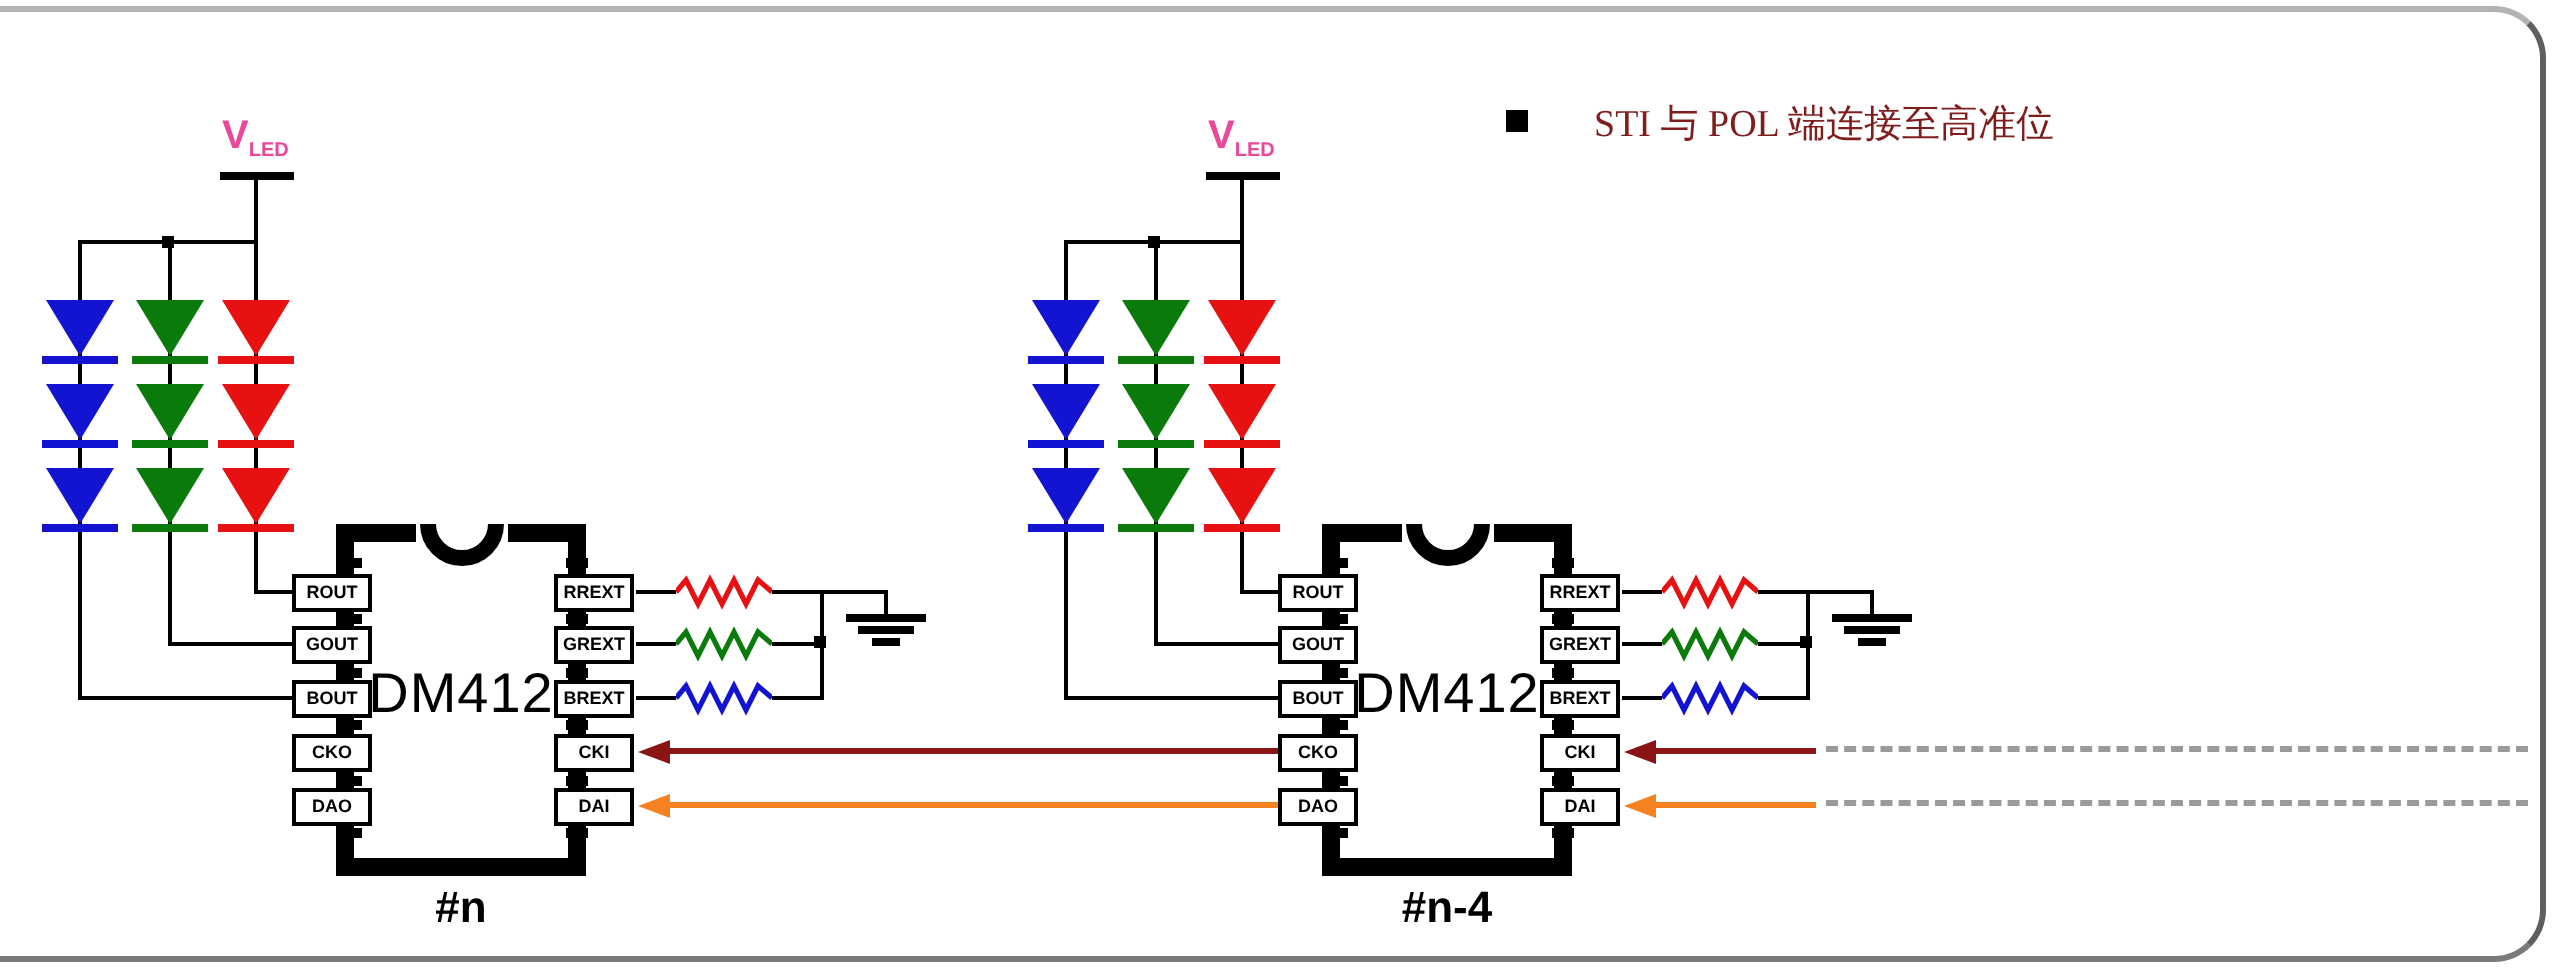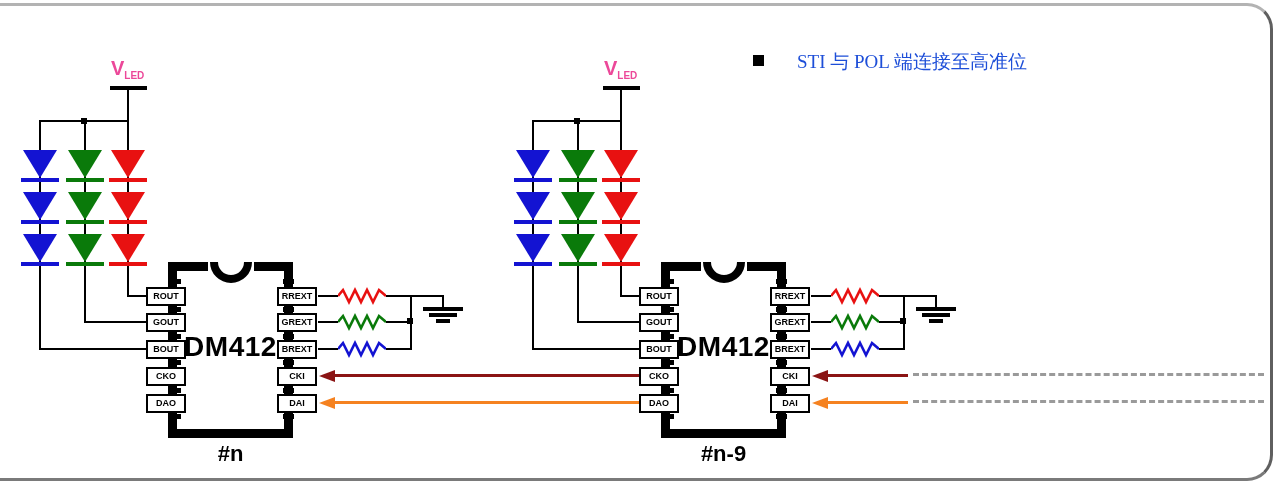--- a/index.html
+++ b/index.html
@@ -17,35 +17,35 @@
            border-right:17px solid transparent;border-top:28px solid currentColor;}
   .led-bar{position:absolute;width:38px;height:4px;background:currentColor;}
   .chip{position:absolute;width:107px;height:158px;border:9px solid #000;background:#fff;z-index:2;}
   .notch{position:absolute;top:-9px;left:50%;transform:translateX(-50%);width:46px;height:24px;
          background:#fff;overflow:hidden;}
   .notch::after{content:"";position:absolute;left:50%;top:-21px;transform:translateX(-50%);
          width:26px;height:26px;background:#fff;border:8px solid #000;border-radius:50%;}
   .pinbox{position:absolute;width:36px;height:15px;border:2px solid #000;background:#fff;z-index:3;
           font-size:9px;font-weight:bold;text-align:center;line-height:15px;color:#000;}
   .tick{position:absolute;width:11px;height:5px;background:#000;z-index:3;}
-  .chipname{position:absolute;width:125px;text-align:center;font-size:28px;font-weight:bold;
+  .chipname{position:absolute;width:125px;text-align:center;font-size:28px;font-weight:normal;
             color:#000;z-index:4;letter-spacing:0.5px;}
   .unitid{position:absolute;width:125px;text-align:center;font-size:22px;font-weight:bold;color:#000;}
   .vled{position:absolute;font-weight:bold;color:#ec4899;font-size:20px;line-height:20px;}
   .vled .sub{font-size:10px;vertical-align:-4px;letter-spacing:0;}
   .res{position:absolute;}
   .gbar{position:absolute;height:4px;background:#000;}
   .ah{position:absolute;width:0;height:0;border-top:6px solid transparent;
       border-bottom:6px solid transparent;border-right:16px solid currentColor;}
   .sig{position:absolute;height:3px;background:currentColor;}
   .dash{position:absolute;height:0;border-top:3px dashed #9a9a9a;}
   .notes{position:absolute;left:753px;top:49px;}
   .note-row{display:flex;align-items:flex-start;margin-bottom:21px;}
   .sq{width:11px;height:11px;background:#000;margin-top:6px;flex:0 0 auto;}
-  .note-text{margin-left:33px;font-family:"Liberation Serif",serif;font-size:19px;color:#1d4ed8;
+  .note-text{margin-left:33px;font-family:"Liberation Serif",serif;font-size:19px;color:#7f1d1d;
              white-space:nowrap;}
 </style>
 </head>
 <body>
 
 <div class="stage">
   <div class="frame"></div>
 
   <div class="vled" style="left:111px;top:58px;"><span>V</span><span class="sub">LED</span></div>
   <div style="position:absolute;left:110px;top:86px;width:37px;height:4px;background:#000;"></div>
@@ -159,21 +159,21 @@
   <div class="led-tri c-red" style="left:604px;top:150px;"></div>
   <div class="led-bar c-red" style="left:602px;top:178px;"></div>
   <div class="led-tri c-red" style="left:604px;top:192px;"></div>
   <div class="led-bar c-red" style="left:602px;top:220px;"></div>
   <div class="led-tri c-red" style="left:604px;top:234px;"></div>
   <div class="led-bar c-red" style="left:602px;top:262px;"></div>
   <div class="chip" style="left:661px;top:262px;">
     <div class="notch"></div>
   </div>
   <div class="chipname" style="left:661px;top:331px;">DM412</div>
-  <div class="unitid" style="left:661px;top:441px;">#n-9</div>
+  <div class="unitid" style="left:661px;top:441px;">#n-4</div>
   <div class="tick" style="left:663px;top:279px;"></div>
   <div class="tick" style="left:663px;top:307px;"></div>
   <div class="tick" style="left:663px;top:334px;"></div>
   <div class="tick" style="left:663px;top:360px;"></div>
   <div class="tick" style="left:663px;top:388px;"></div>
   <div class="tick" style="left:663px;top:414px;"></div>
   <div class="tick" style="left:776px;top:279px;"></div>
   <div class="tick" style="left:776px;top:307px;"></div>
   <div class="tick" style="left:776px;top:334px;"></div>
   <div class="tick" style="left:776px;top:360px;"></div>

